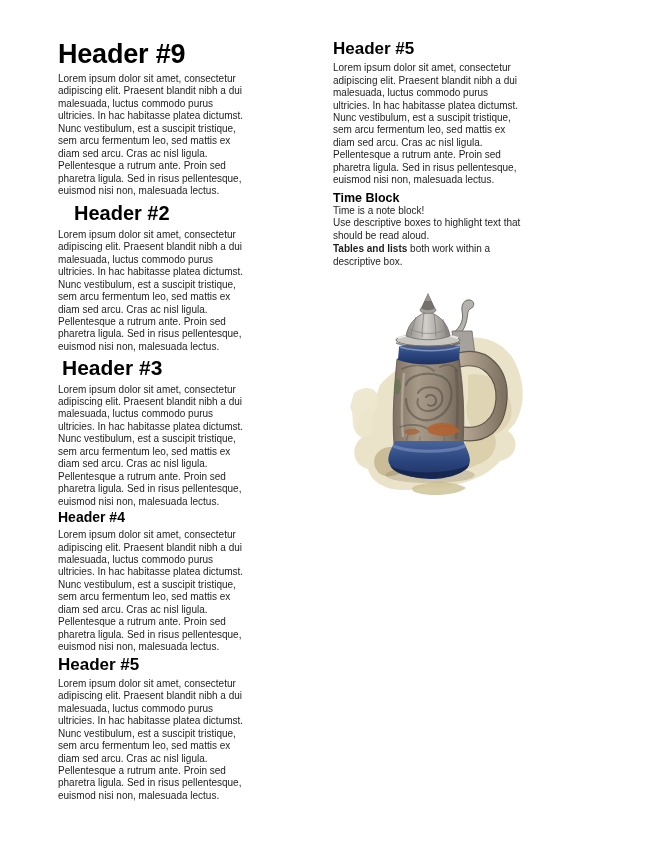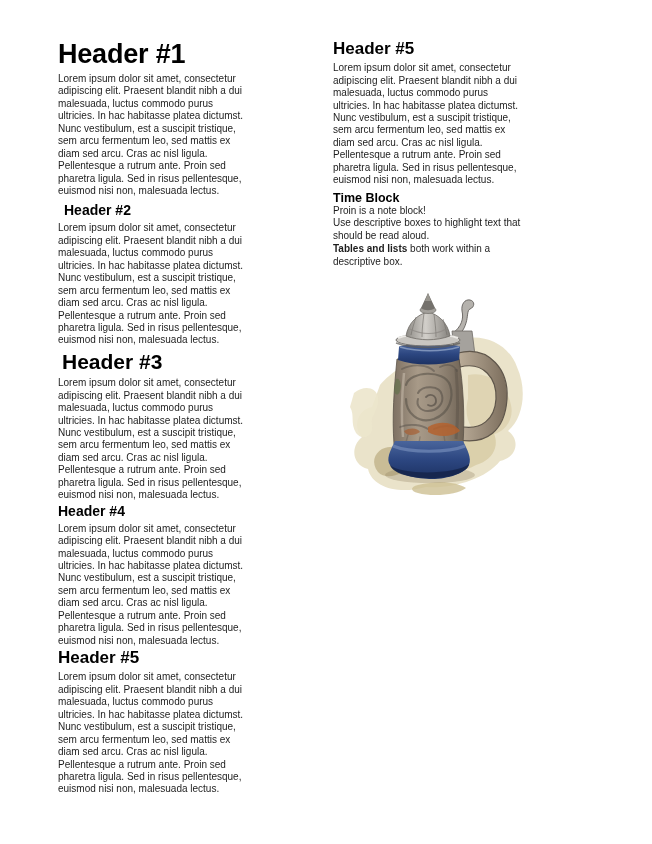--- a/index.html
+++ b/index.html
@@ -5,41 +5,41 @@
   html,body{margin:0;padding:0;background:#ffffff;}
   .page{
     width:652px;height:844px;background:#ffffff;overflow:hidden;position:relative;
     font-family:"Liberation Sans","DejaVu Sans",sans-serif;color:#1d1d1d;
   }
   .columns{display:flex;gap:19px;padding:40px 58px 0 58px;}
   .col{width:256px;}
   .col.right{width:261px;}
   h1,h2,h3,h4,h5,h6{color:#000;font-weight:bold;}
   h1{font-size:27px;line-height:1.07;margin:0;letter-spacing:-0.2px;}
-  h2{font-size:14px;line-height:1.07;margin:6px 6px 0;}
+  h2{font-size:20px;line-height:1.07;margin:6px 16px 0;}
   h3{font-size:21px;line-height:1.06;margin:4px;}
   h4{font-size:14px;line-height:1.07;margin:2px 0 0;}
   h5{font-size:17px;line-height:1.07;margin:2px 0 0;}
   h6{font-size:12.5px;line-height:13px;margin:5px 0 0;}
   h6.tight{margin-top:1px;}
   p{font-size:10px;line-height:12.45px;margin:4px 0 0;white-space:pre-line;color:#1d1d1d;}
   p.flush{margin-top:0;}
   p.tiny-gap{margin-top:1px;}
   .b{font-weight:bold;}
   figure.stein{margin:21px 0 0 15px;padding:0;width:184px;height:208px;}
 </style>
 </head>
 <body>
 
 <div class="page">
   <div class="columns">
 
     <div class="col left">
       <section>
-        <h1>Header #1</h1>
+        <h1>Header #9</h1>
         <p class="body">Lorem ipsum dolor sit amet, consectetur
 adipiscing elit. Praesent blandit nibh a dui
 malesuada, luctus commodo purus
 ultricies. In hac habitasse platea dictumst.
 Nunc vestibulum, est a suscipit tristique,
 sem arcu fermentum leo, sed mattis ex
 diam sed arcu. Cras ac nisl ligula.
 Pellentesque a rutrum ante. Proin sed
 pharetra ligula. Sed in risus pellentesque,
 euismod nisi non, malesuada lectus.</p>
@@ -107,21 +107,21 @@
 ultricies. In hac habitasse platea dictumst.
 Nunc vestibulum, est a suscipit tristique,
 sem arcu fermentum leo, sed mattis ex
 diam sed arcu. Cras ac nisl ligula.
 Pellentesque a rutrum ante. Proin sed
 pharetra ligula. Sed in risus pellentesque,
 euismod nisi non, malesuada lectus.</p>
       </section>
 
       <h6>Time Block</h6>
-      <p class="flush">Proin is a note block!</p>
+      <p class="flush">Time is a note block!</p>
 
       <p class="flush">Use descriptive boxes to highlight text that
 should be read aloud.</p>
 
       <p class="tiny-gap"><span class="b">Tables and lists</span><span> both work within a
 descriptive box.</span></p>
 
       <figure class="stein">
         <svg width="184" height="208" viewBox="0 0 184 208" xmlns="http://www.w3.org/2000/svg">
           <defs>

